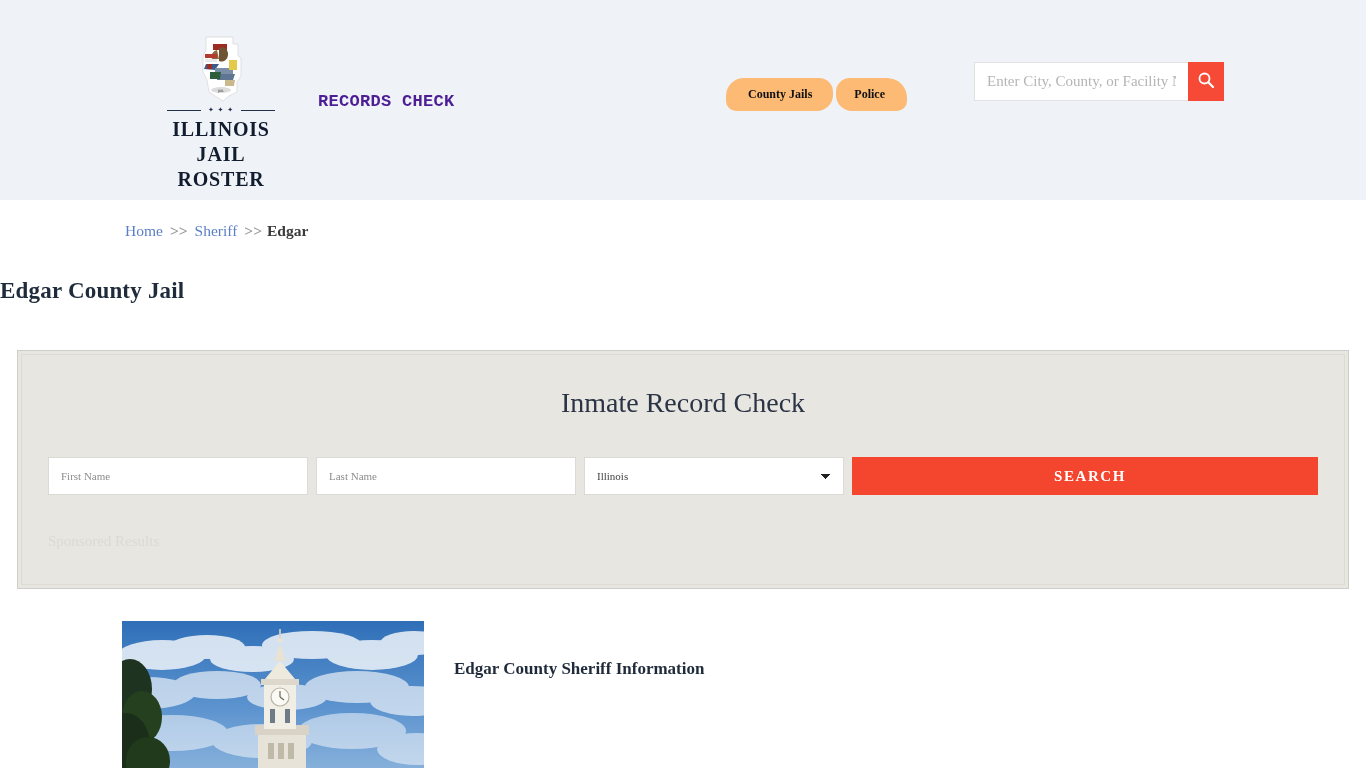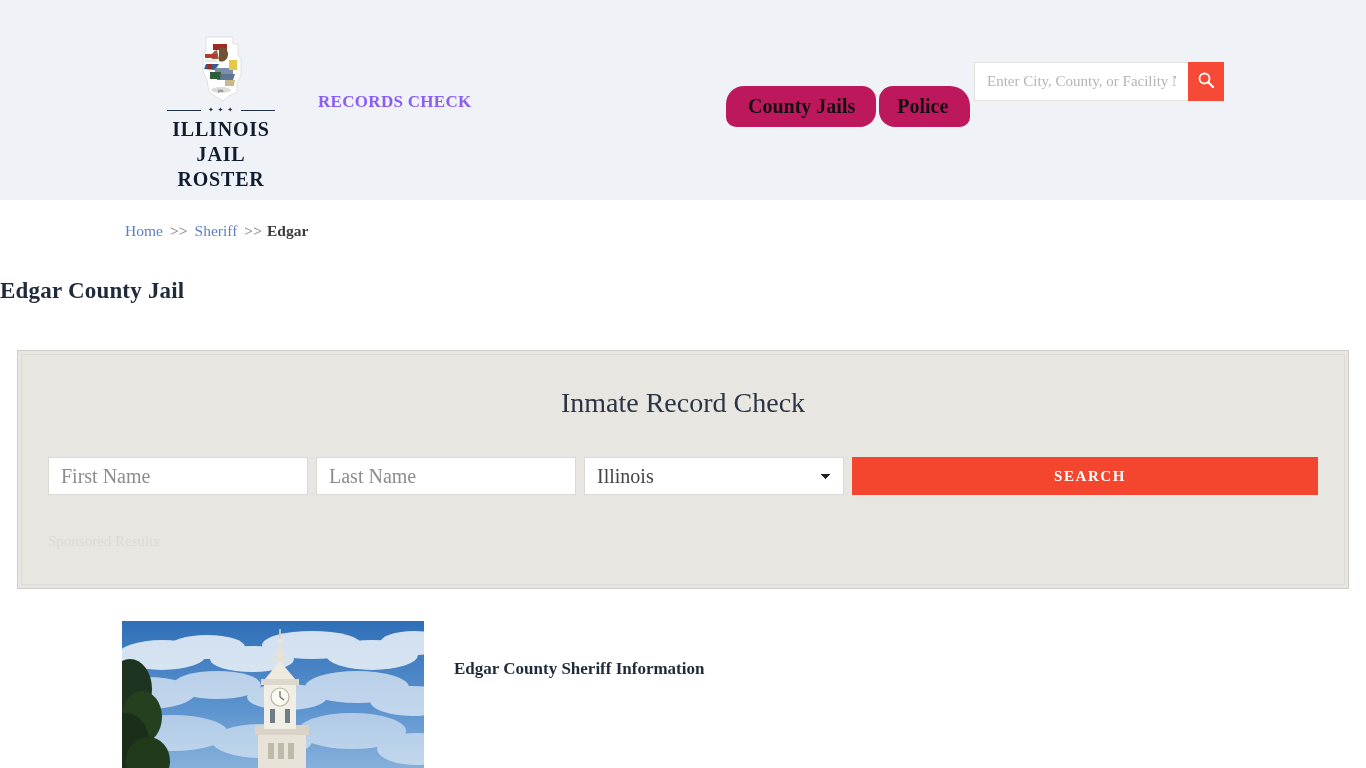--- a/index.html
+++ b/index.html
@@ -68,46 +68,45 @@
     color: #111c2e;
     font-size: 20px;
     line-height: 25px;
     letter-spacing: 0.8px;
   }
 
   .records-check {
     position: absolute;
     left: 195px;
     top: 92px;
-    font-family: Liberation Serif, serif;
+    font-family: Liberation Mono, monospace;
     font-weight: bold;
     font-size: 17px;
     letter-spacing: 0.3px;
-    color: #8b5cf6;
+    color: #4c1d95;
   }
 
   .nav-wrap {
     position: absolute;
     left: 603px;
     top: 78px;
     display: flex;
     gap: 3px;
   }
   .nav-btn {
-    background: #be185d;
+    background: #fdba74;
     color: #111111;
     font-family: "Liberation Serif", serif;
-    font-size: 20px;
+    font-size: 12px;
     font-weight: bold;
     padding: 10px 18px 11px 18px;
     border: none;
     cursor: pointer;
     line-height: 1;
     white-space: nowrap;
-    margin-top: 8px;
   }
   .nav-btn.a {
     border-radius: 18px 14px 16px 10px;
     padding-left: 22px;
     padding-right: 21px;
   }
   .nav-btn.b {
     border-radius: 14px 20px 10px 16px;
     padding-right: 22px;
   }
@@ -209,21 +208,21 @@
   .form-row {
     display: flex;
     gap: 8px;
     margin-top: 38px;
   }
   .fld {
     height: 38px;
     border: 1px solid #dcdad5;
     background: #fff;
     font-family: "Liberation Serif", serif;
-    font-size: 20px;
+    font-size: 11px;
     color: #444;
     padding: 0 12px;
     outline: none;
   }
   .fld::placeholder { color: #8d8d8d; }
   .fld-first { width: 260px; }
   .fld-last  { width: 260px; }
   .fld-state {
     width: 260px;
     appearance: none;

